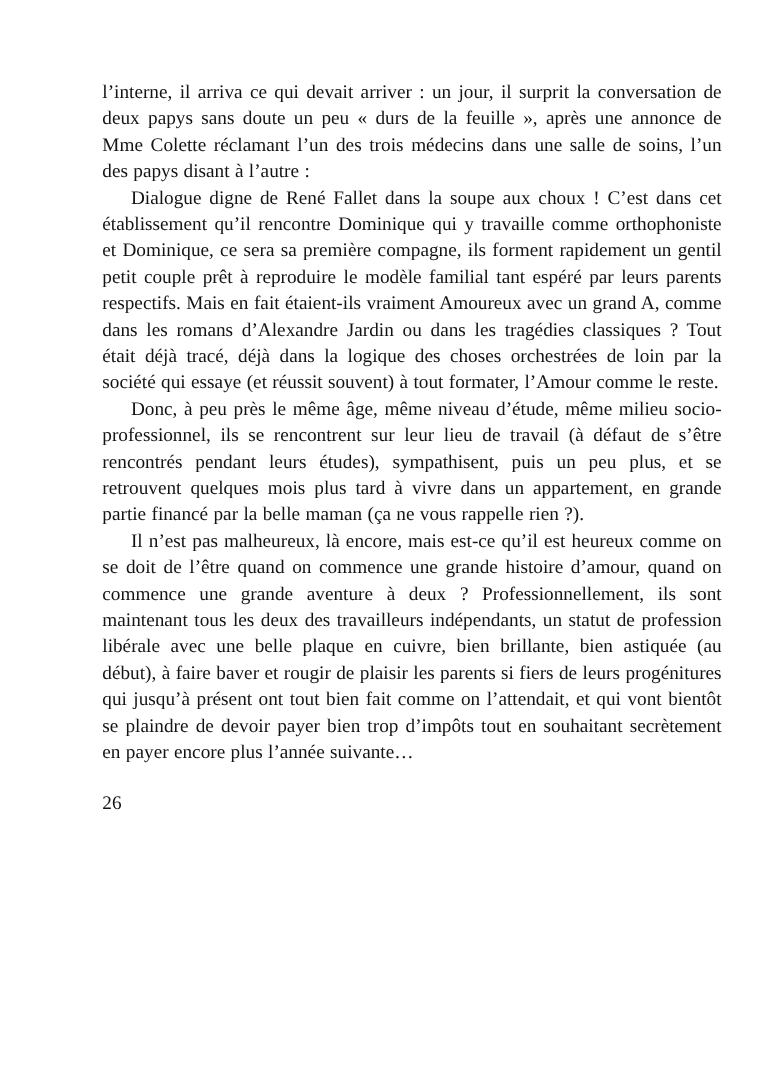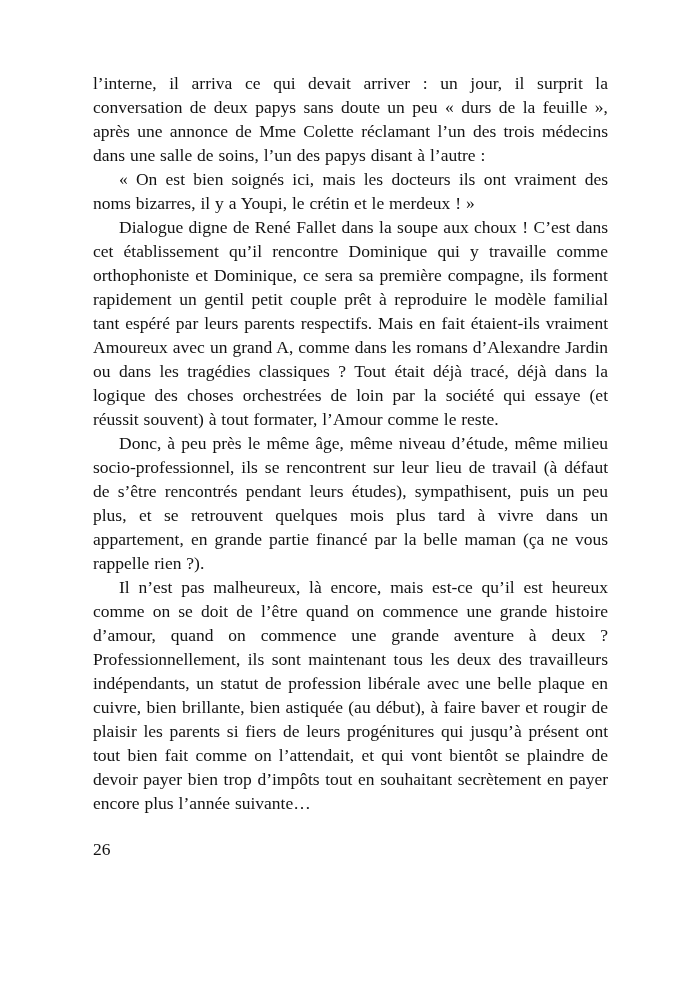--- a/index.html
+++ b/index.html
@@ -7,21 +7,21 @@
     padding: 0;
     background: #e8e8e8;
   }
   .page {
     position: relative;
     box-sizing: border-box;
     width: 700px;
     height: 992px;
     margin: 0 auto;
     background: #ffffff;
-    padding: 71px 92px 0 93px;
+    padding: 71px 44px 0 93px;
     font-family: "Liberation Serif", serif;
     color: #131313;
     overflow: hidden;
   }
   .text-block p {
     margin: 0;
     font-size: 17.5px;
     line-height: 24px;
     text-align: justify;
     text-indent: 26px;
@@ -35,19 +35,18 @@
     font-size: 17.5px;
     line-height: 24px;
   }
 </style>
 </head>
 <body>
 
 <div class="page">
   <div class="text-block">
     <p class="continuation">l’interne, il arriva ce qui devait arriver&nbsp;: un jour, il surprit la conversation de deux papys sans doute un peu «&nbsp;durs de la feuille&nbsp;», après une annonce de Mme Colette réclamant l’un des trois médecins dans une salle de soins, l’un des papys disant à l’autre&nbsp;:</p>
-    <p>«&nbsp;On est bien soignés ici, mais les docteurs ils ont vraiment des noms bizarres, il y a Youpi, le crétin et le merdeux&nbsp;!&nbsp;»</p>
     <p>Dialogue digne de René Fallet dans la soupe aux choux&nbsp;! C’est dans cet établissement qu’il rencontre Dominique qui y travaille comme orthophoniste et Dominique, ce sera sa première compagne, ils forment rapidement un gentil petit couple prêt à reproduire le modèle familial tant espéré par leurs parents respectifs. Mais en fait étaient-ils vraiment Amoureux avec un grand A, comme dans les romans d’Alexandre Jardin ou dans les tragédies classiques&nbsp;? Tout était déjà tracé, déjà dans la logique des choses orchestrées de loin par la société qui essaye (et réussit souvent) à tout formater, l’Amour comme le reste.</p>
     <p>Donc, à peu près le même âge, même niveau d’étude, même milieu socio-professionnel, ils se rencontrent sur leur lieu de travail (à défaut de s’être rencontrés pendant leurs études), sympathisent, puis un peu plus, et se retrouvent quelques mois plus tard à vivre dans un appartement, en grande partie financé par la belle maman (ça ne vous rappelle rien&nbsp;?).</p>
     <p>Il n’est pas malheureux, là encore, mais est-ce qu’il est heureux comme on se doit de l’être quand on commence une grande histoire d’amour, quand on commence une grande aventure à deux&nbsp;? Professionnellement, ils sont maintenant tous les deux des travailleurs indépendants, un statut de profession libérale avec une belle plaque en cuivre, bien brillante, bien astiquée (au début), à faire baver et rougir de plaisir les parents si fiers de leurs progénitures qui jusqu’à présent ont tout bien fait comme on l’attendait, et qui vont bientôt se plaindre de devoir payer bien trop d’impôts tout en souhaitant secrètement en payer encore plus l’année suivante…</p>
   </div>
   <div class="page-number">26</div>
 </div>
 
 </body></html>

